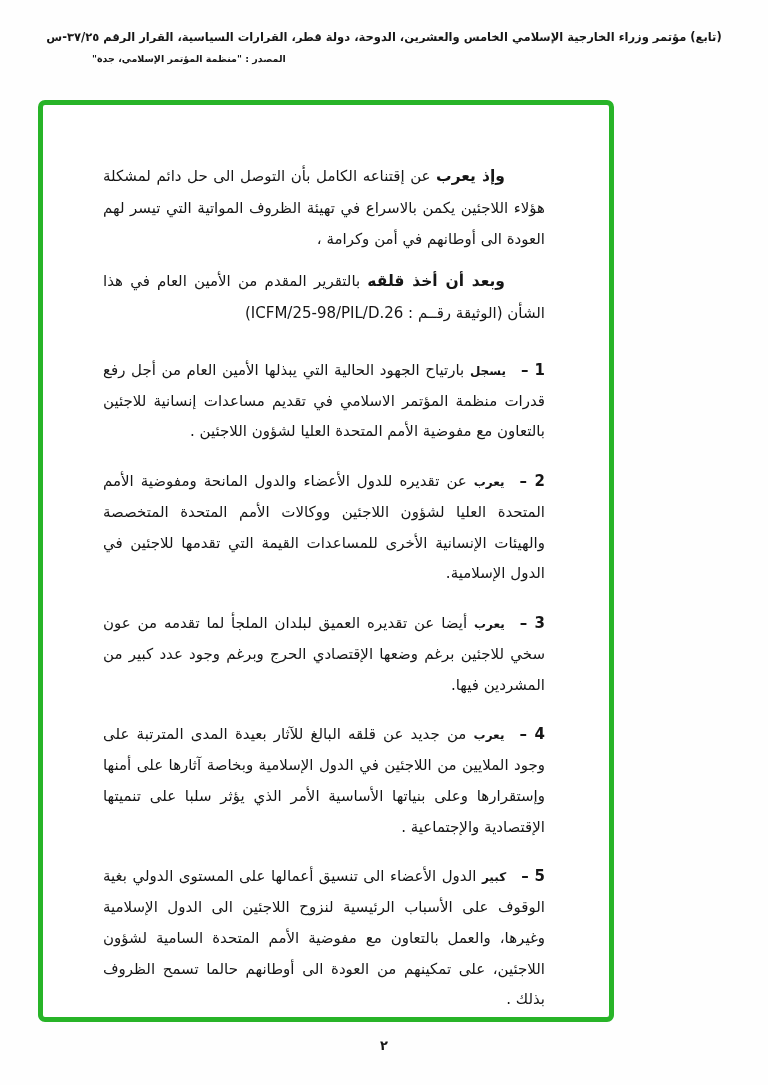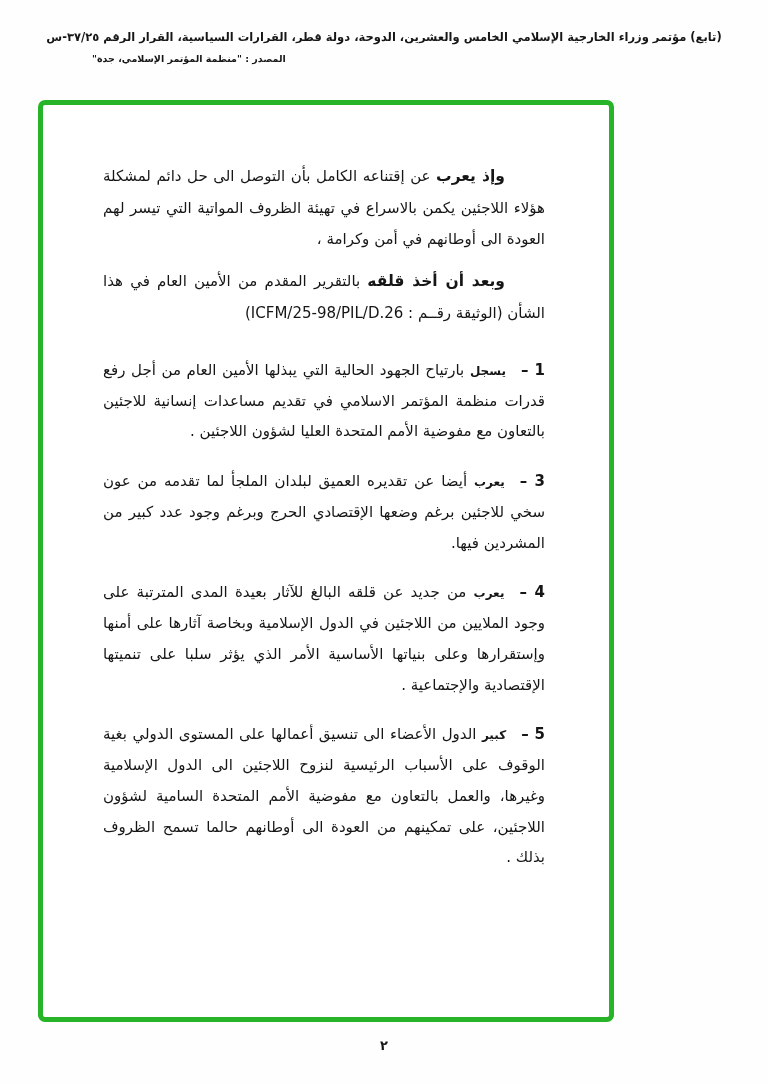--- a/index.html
+++ b/index.html
@@ -85,20 +85,21 @@
 <div class="frame">
 
   <p class="para"><span class="lead">وإذ يعرب</span> <span>عن إقتناعه الكامل بأن التوصل الى حل دائم لمشكلة هؤلاء اللاجئين  يكمن بالاسراع في تهيئة الظروف المواتية التي تيسر لهم العودة الى أوطانهم في أمن وكرامة ،</span></p>
 
   <p class="para"><span class="lead">وبعد أن أخذ قلقه</span> <span>بالتقرير المقدم من الأمين العام في هذا الشأن (الوثيقة رقــم : ICFM/25-98/PIL/D.26)</span></p>
 
   <div class="items">
 
     <p class="item"><span class="marker">1 –</span><span class="lead">يسجل</span> <span>بارتياح الجهود الحالية التي يبذلها الأمين العام من أجل رفع قدرات منظمة المؤتمر الاسلامي في تقديم مساعدات إنسانية للاجئين بالتعاون مع مفوضية الأمم المتحدة العليا لشؤون اللاجئين .</span></p>
 
+    <p class="item"><span class="marker">2 –</span><span class="lead">يعرب</span> <span>عن تقديره للدول الأعضاء والدول المانحة ومفوضية الأمم المتحدة العليا لشؤون اللاجئين ووكالات الأمم المتحدة المتخصصة والهيئات الإنسانية الأخرى للمساعدات القيمة التي تقدمها للاجئين في الدول الإسلامية.</span></p>
 
     <p class="item"><span class="marker">3 –</span><span class="lead">يعرب</span> <span>أيضا عن تقديره العميق لبلدان الملجأ لما تقدمه من عون سخي للاجئين برغم وضعها الإقتصادي الحرج وبرغم وجود عدد كبير من المشردين فيها.</span></p>
 
     <p class="item"><span class="marker">4 –</span><span class="lead">يعرب</span> <span>من جديد عن قلقه البالغ للآثار بعيدة المدى المترتبة على وجود الملايين من اللاجئين في الدول الإسلامية وبخاصة آثارها على أمنها وإستقرارها وعلى بنياتها الأساسية الأمر الذي يؤثر سلبا على تنميتها الإقتصادية والإجتماعية .</span></p>
 
     <p class="item"><span class="marker">5 –</span><span class="lead">كبير</span> <span>الدول الأعضاء الى تنسيق أعمالها على المستوى الدولي بغية الوقوف على الأسباب الرئيسية لنزوح اللاجئين الى الدول الإسلامية وغيرها، والعمل بالتعاون مع مفوضية الأمم المتحدة السامية لشؤون اللاجئين، على تمكينهم من العودة الى أوطانهم حالما تسمح الظروف بذلك .</span></p>
 
 
   </div>
 </div>

